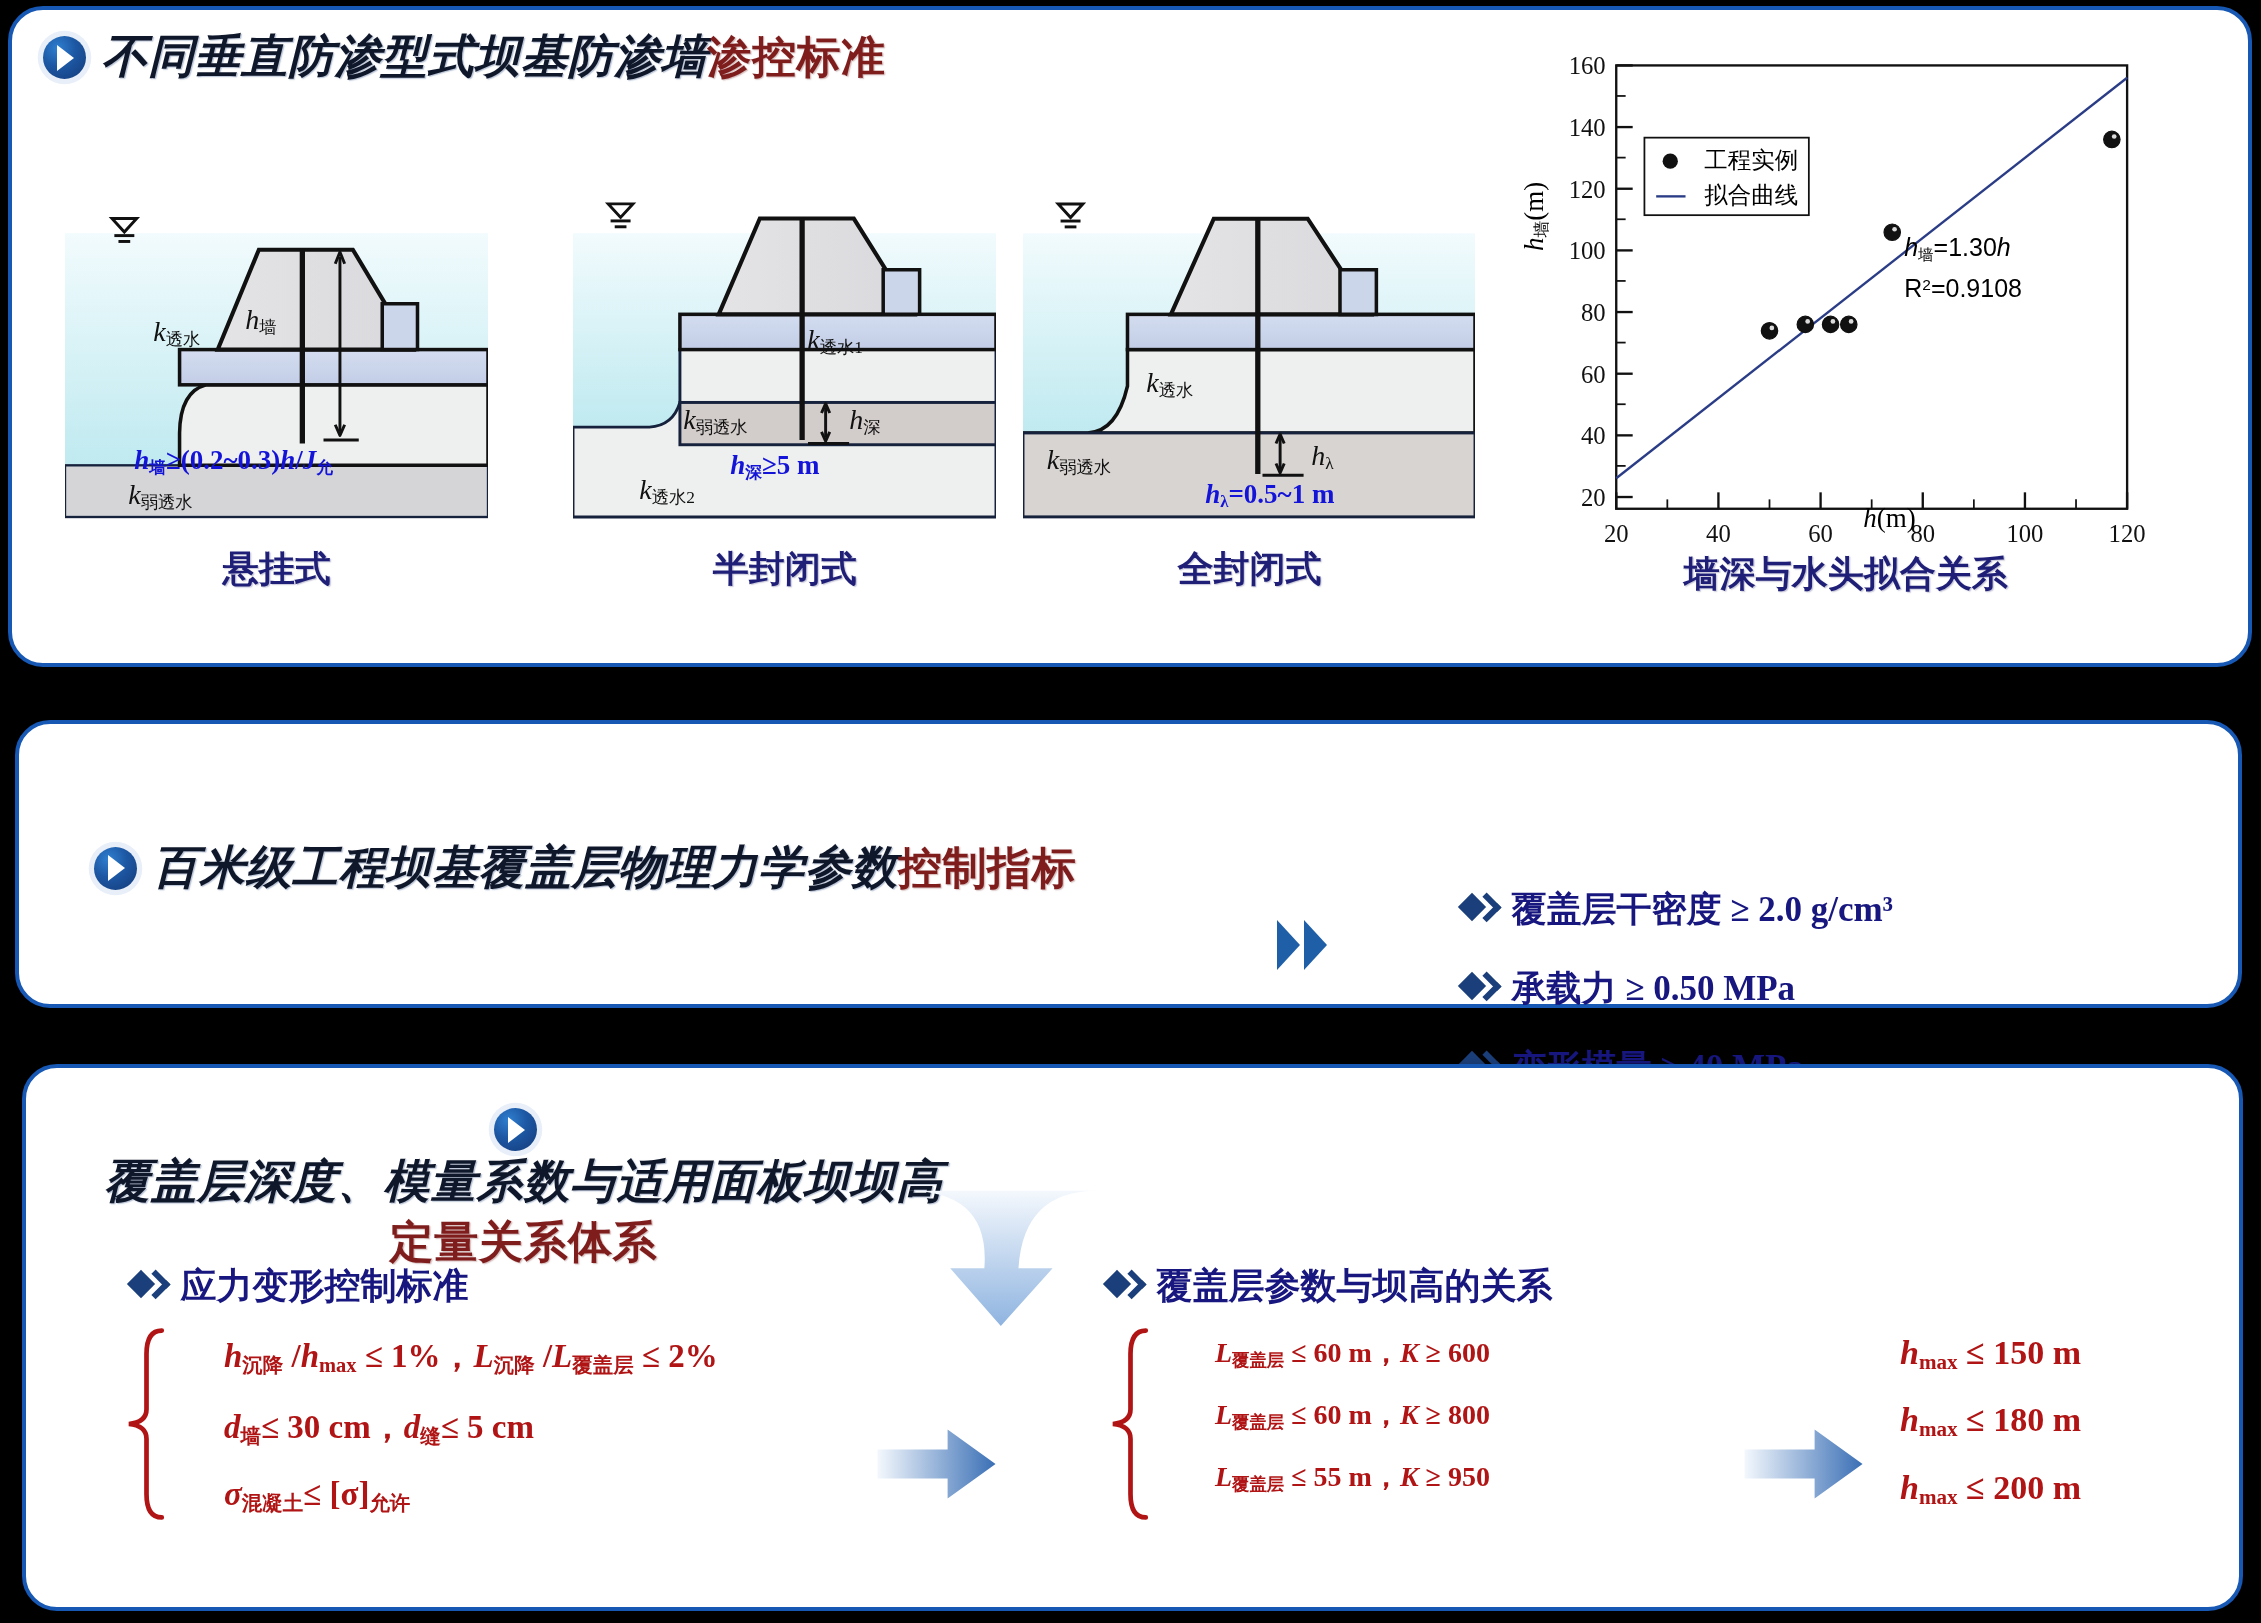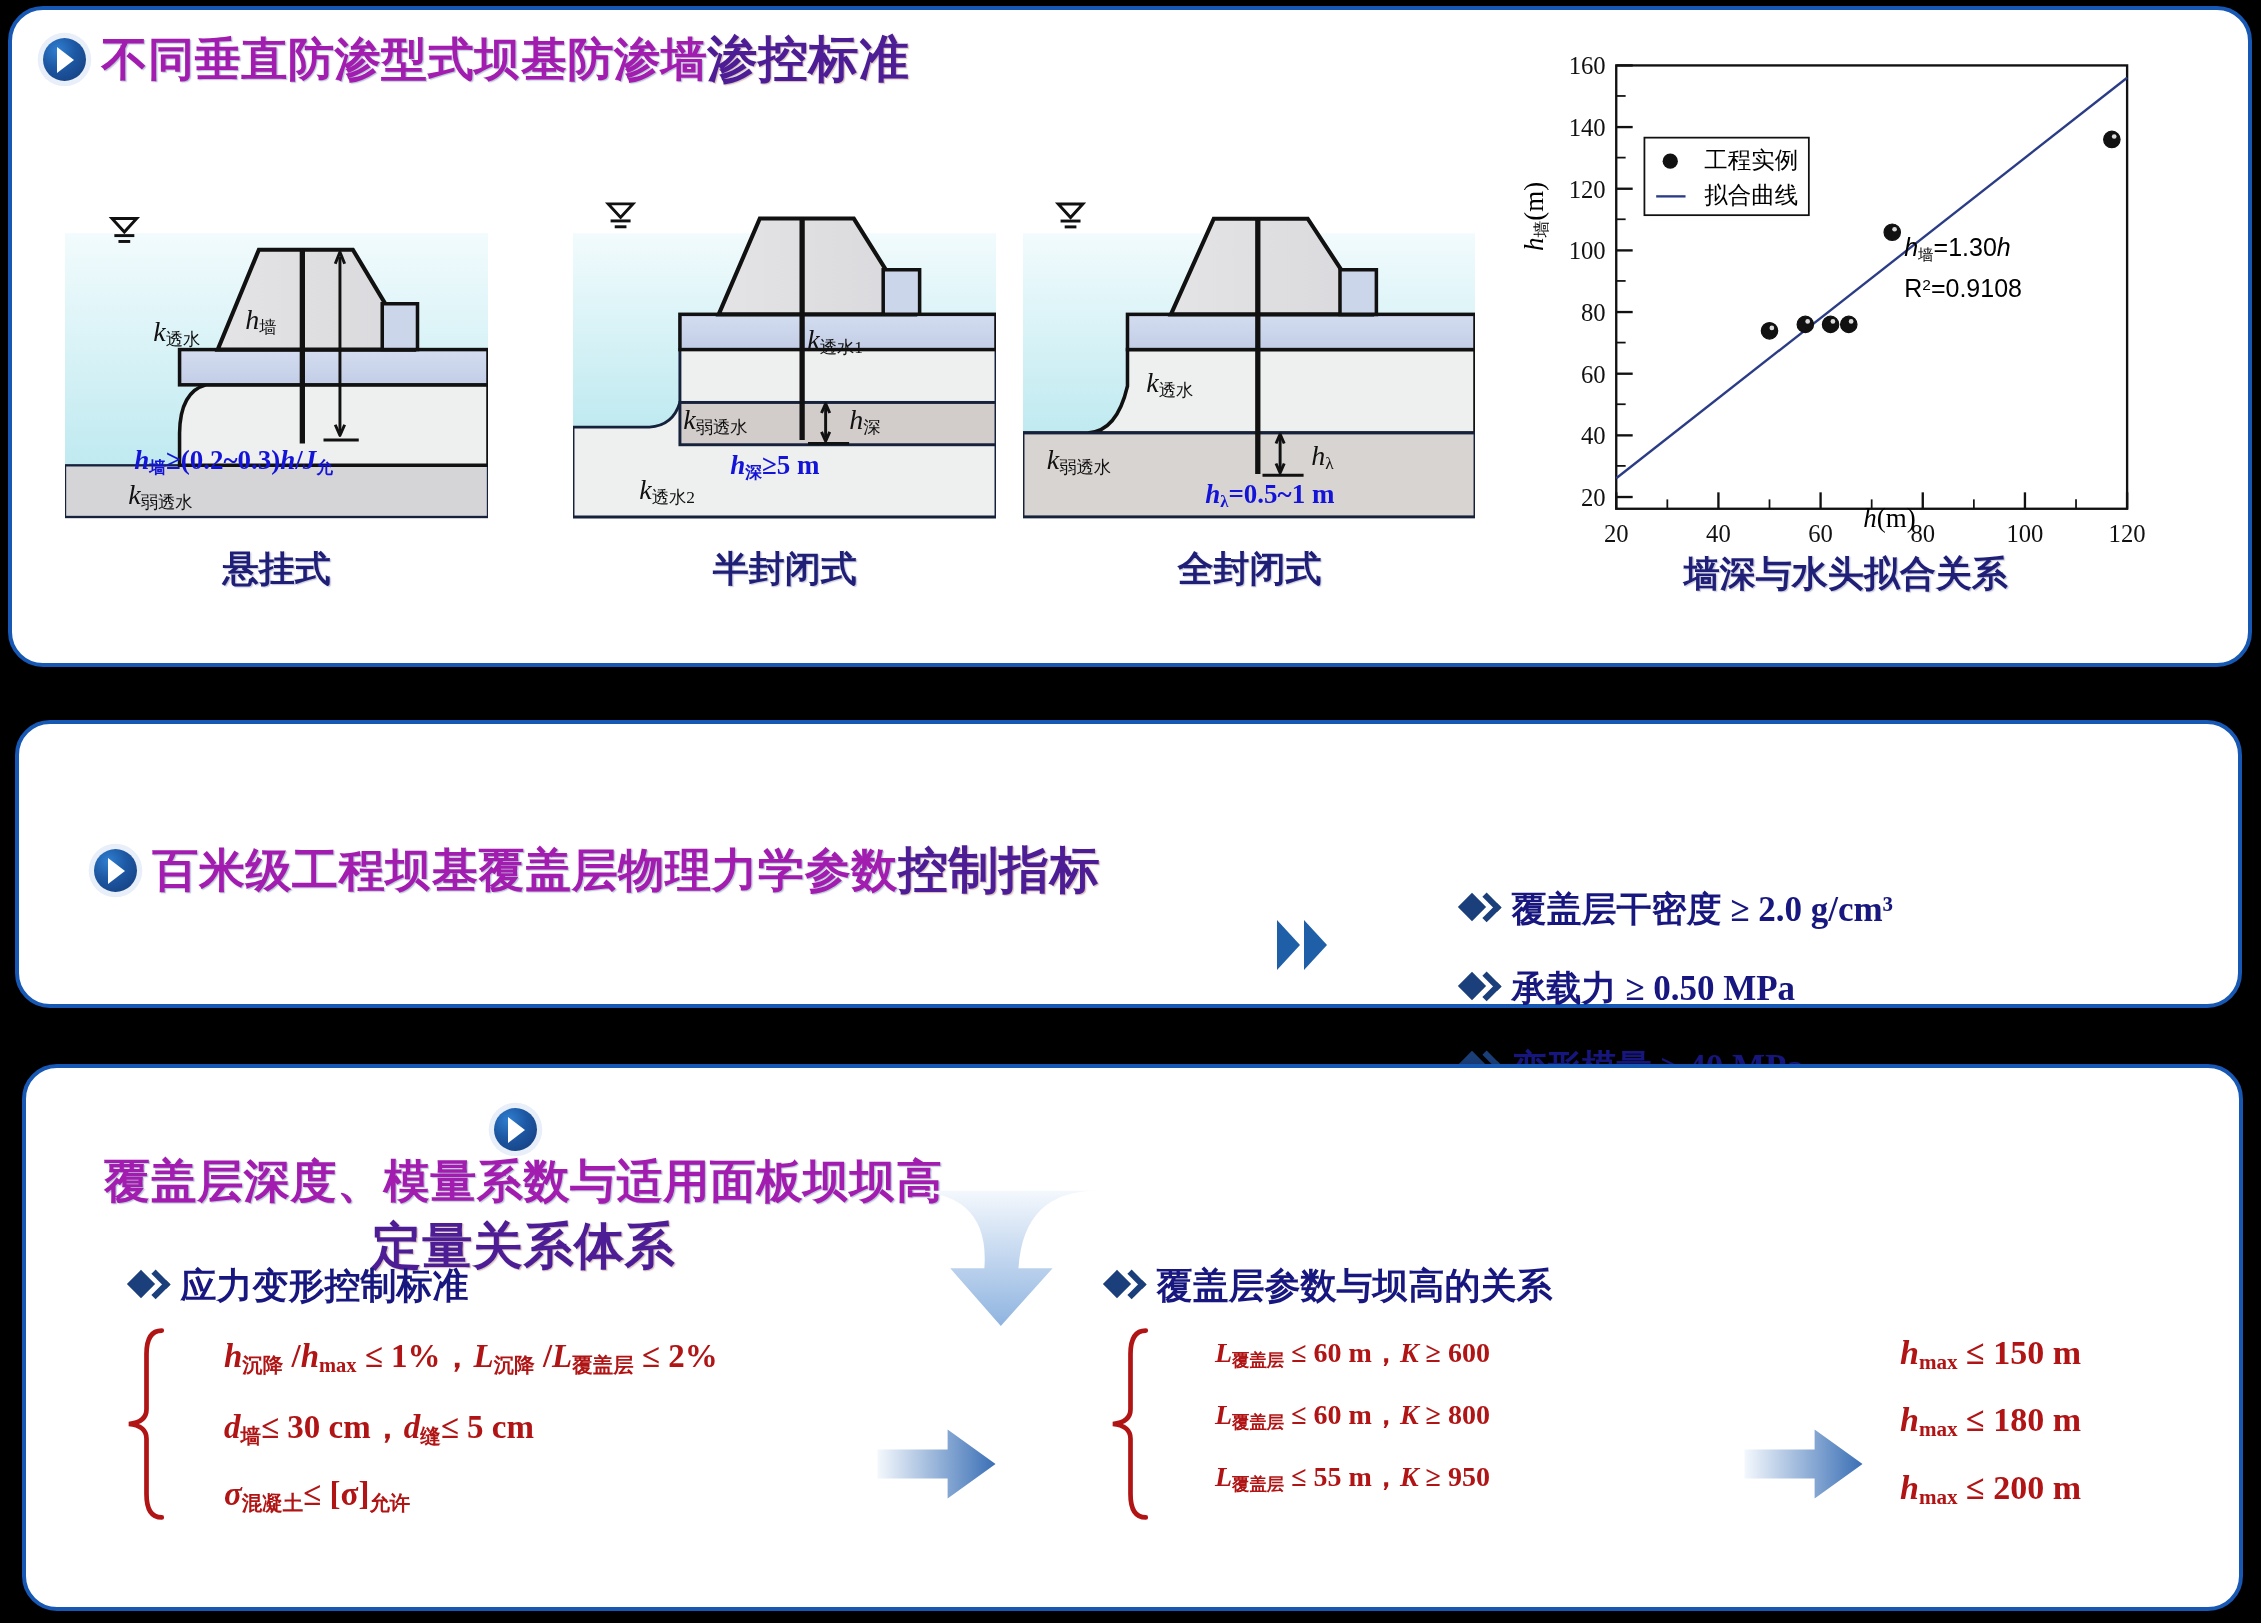--- a/index.html
+++ b/index.html
@@ -12,23 +12,23 @@
   #panel-mid{left:15px;top:720px;width:2227px;height:288px;}
   #panel-bot{left:22px;top:1064px;width:2221px;height:547px;}
 
   
   .heading{position:absolute;display:flex;align-items:center;white-space:nowrap;}
   .bullet-circle{width:43px;height:43px;border-radius:50%;
      background:radial-gradient(circle at 34% 28%,#2f7fd0 0%,#1d58a4 42%,#143a78 100%);
      box-shadow:0 0 0 5.3px #e8eff9;flex:0 0 auto;position:relative;margin-right:15.3px;}
   .bullet-circle::after{content:"";position:absolute;left:14px;top:8.8px;width:0;height:0;
      border-top:13px solid transparent;border-bottom:13px solid transparent;border-left:17.6px solid #fff;}
-  .h-main{font-size:46px;font-weight:700;color:#a21caf;letter-spacing:0.6px;
-     text-shadow:1.2px 1.2px 1.2px rgba(120,140,175,.55);}
-  .h-accent{font-size:50px;font-weight:700;color:#4c1d95;letter-spacing:0.6px;
+  .h-main{font-size:46px;font-weight:700;color:#0f172a;letter-spacing:0.6px;
+     text-shadow:1.2px 1.2px 1.2px rgba(120,140,175,.55);font-style:italic;}
+  .h-accent{font-size:44px;font-weight:700;color:#7f1d1d;letter-spacing:0.6px;
      text-shadow:1.2px 1.2px 1.2px rgba(170,120,120,.5);}
 
   
   .diagram{position:absolute;}
   .dg-svg{display:block;}
   .cap{position:absolute;font-size:36px;font-weight:700;color:#1f1f77;text-align:center;
        text-shadow:1.2px 1.2px 1.2px rgba(140,140,180,.5);}
 
   
   .lbl{position:absolute;white-space:nowrap;font-family:"Liberation Serif","DejaVu Serif",serif;}

